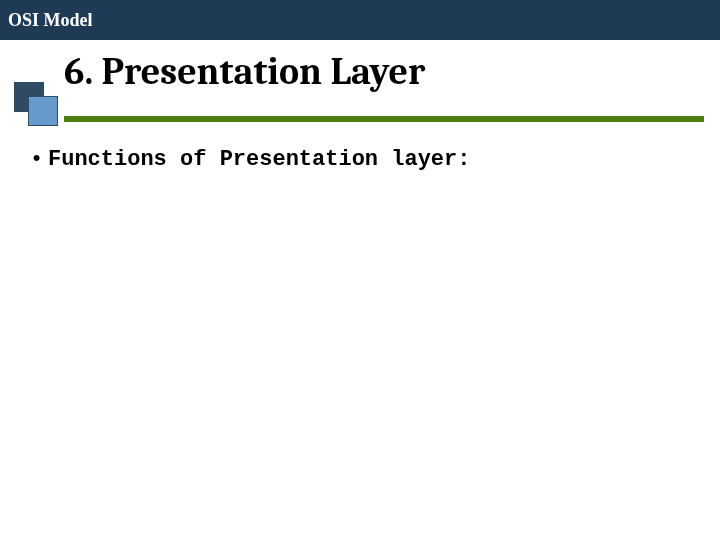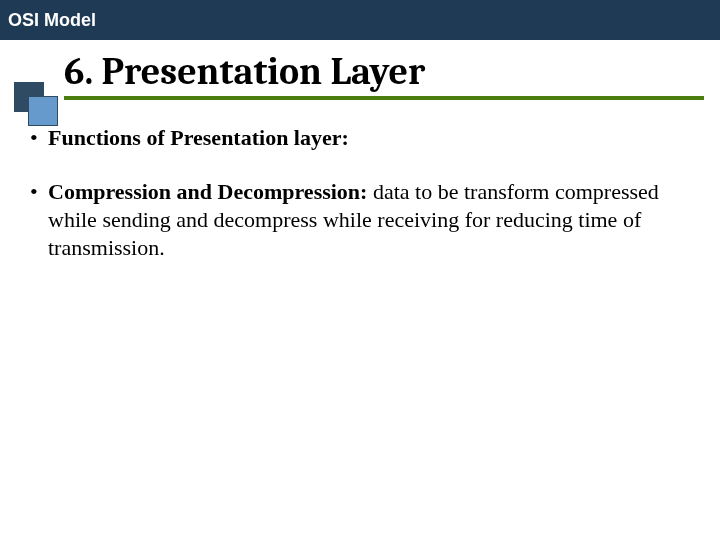--- a/index.html
+++ b/index.html
@@ -7,21 +7,21 @@
     width: 720px;
     height: 540px;
     font-family: Georgia, 'Times New Roman', serif;
     background: #fff;
     position: relative;
     overflow: hidden;
   }
   .header-bar {
     background: #1f3a54;
     color: #fff;
-    font-family: Liberation Sans, sans-serif;
+    font-family: Liberation Serif, serif;
     font-weight: bold;
     font-size: 18px;
     padding: 20px 8px;
     width: 100%;
     height: 28px;
     display: flex;
     align-items: center;
   }
   .title-area {
     position: relative;
@@ -52,27 +52,27 @@
     height: 30px;
     background: #6699cc;
     border: 1px solid #2f4a63;
   }
   .slide-title {
     font-family: 'Cambria', Georgia, serif;
     font-weight: bold;
     font-size: 38px;
     color: #000;
     margin-left: 50px;
-    padding-bottom: 2px;
-    border-bottom: 4px solid #4d7c0f;
+    padding-bottom: 22px;
+    border-bottom: 6px solid #4d7c0f;
     width: 640px;
   }
   .content {
     margin: 24px 30px 0 30px;
-    font-family: Liberation Serif, serif;
+    font-family: Liberation Mono, monospace;
     font-size: 22px;
     line-height: 1.28;
     color: #000;
   }
   .bullet {
     position: relative;
     padding-left: 18px;
     margin-bottom: 2px;
   }
   .bullet::before {
@@ -102,17 +102,14 @@
 </div>
 
 <div class="content">
 
   <div class="bullet">
     <span class="b">Functions of Presentation layer:</span><span></span>
   </div>
 
 
 
-  <div class="bullet group-gap">
-    <span class="b">Compression and Decompression:</span><span> data to be transform compressed while sending and decompress while receiving for reducing time of transmission.</span>
-  </div>
 
 </div>
 
 </body></html>

